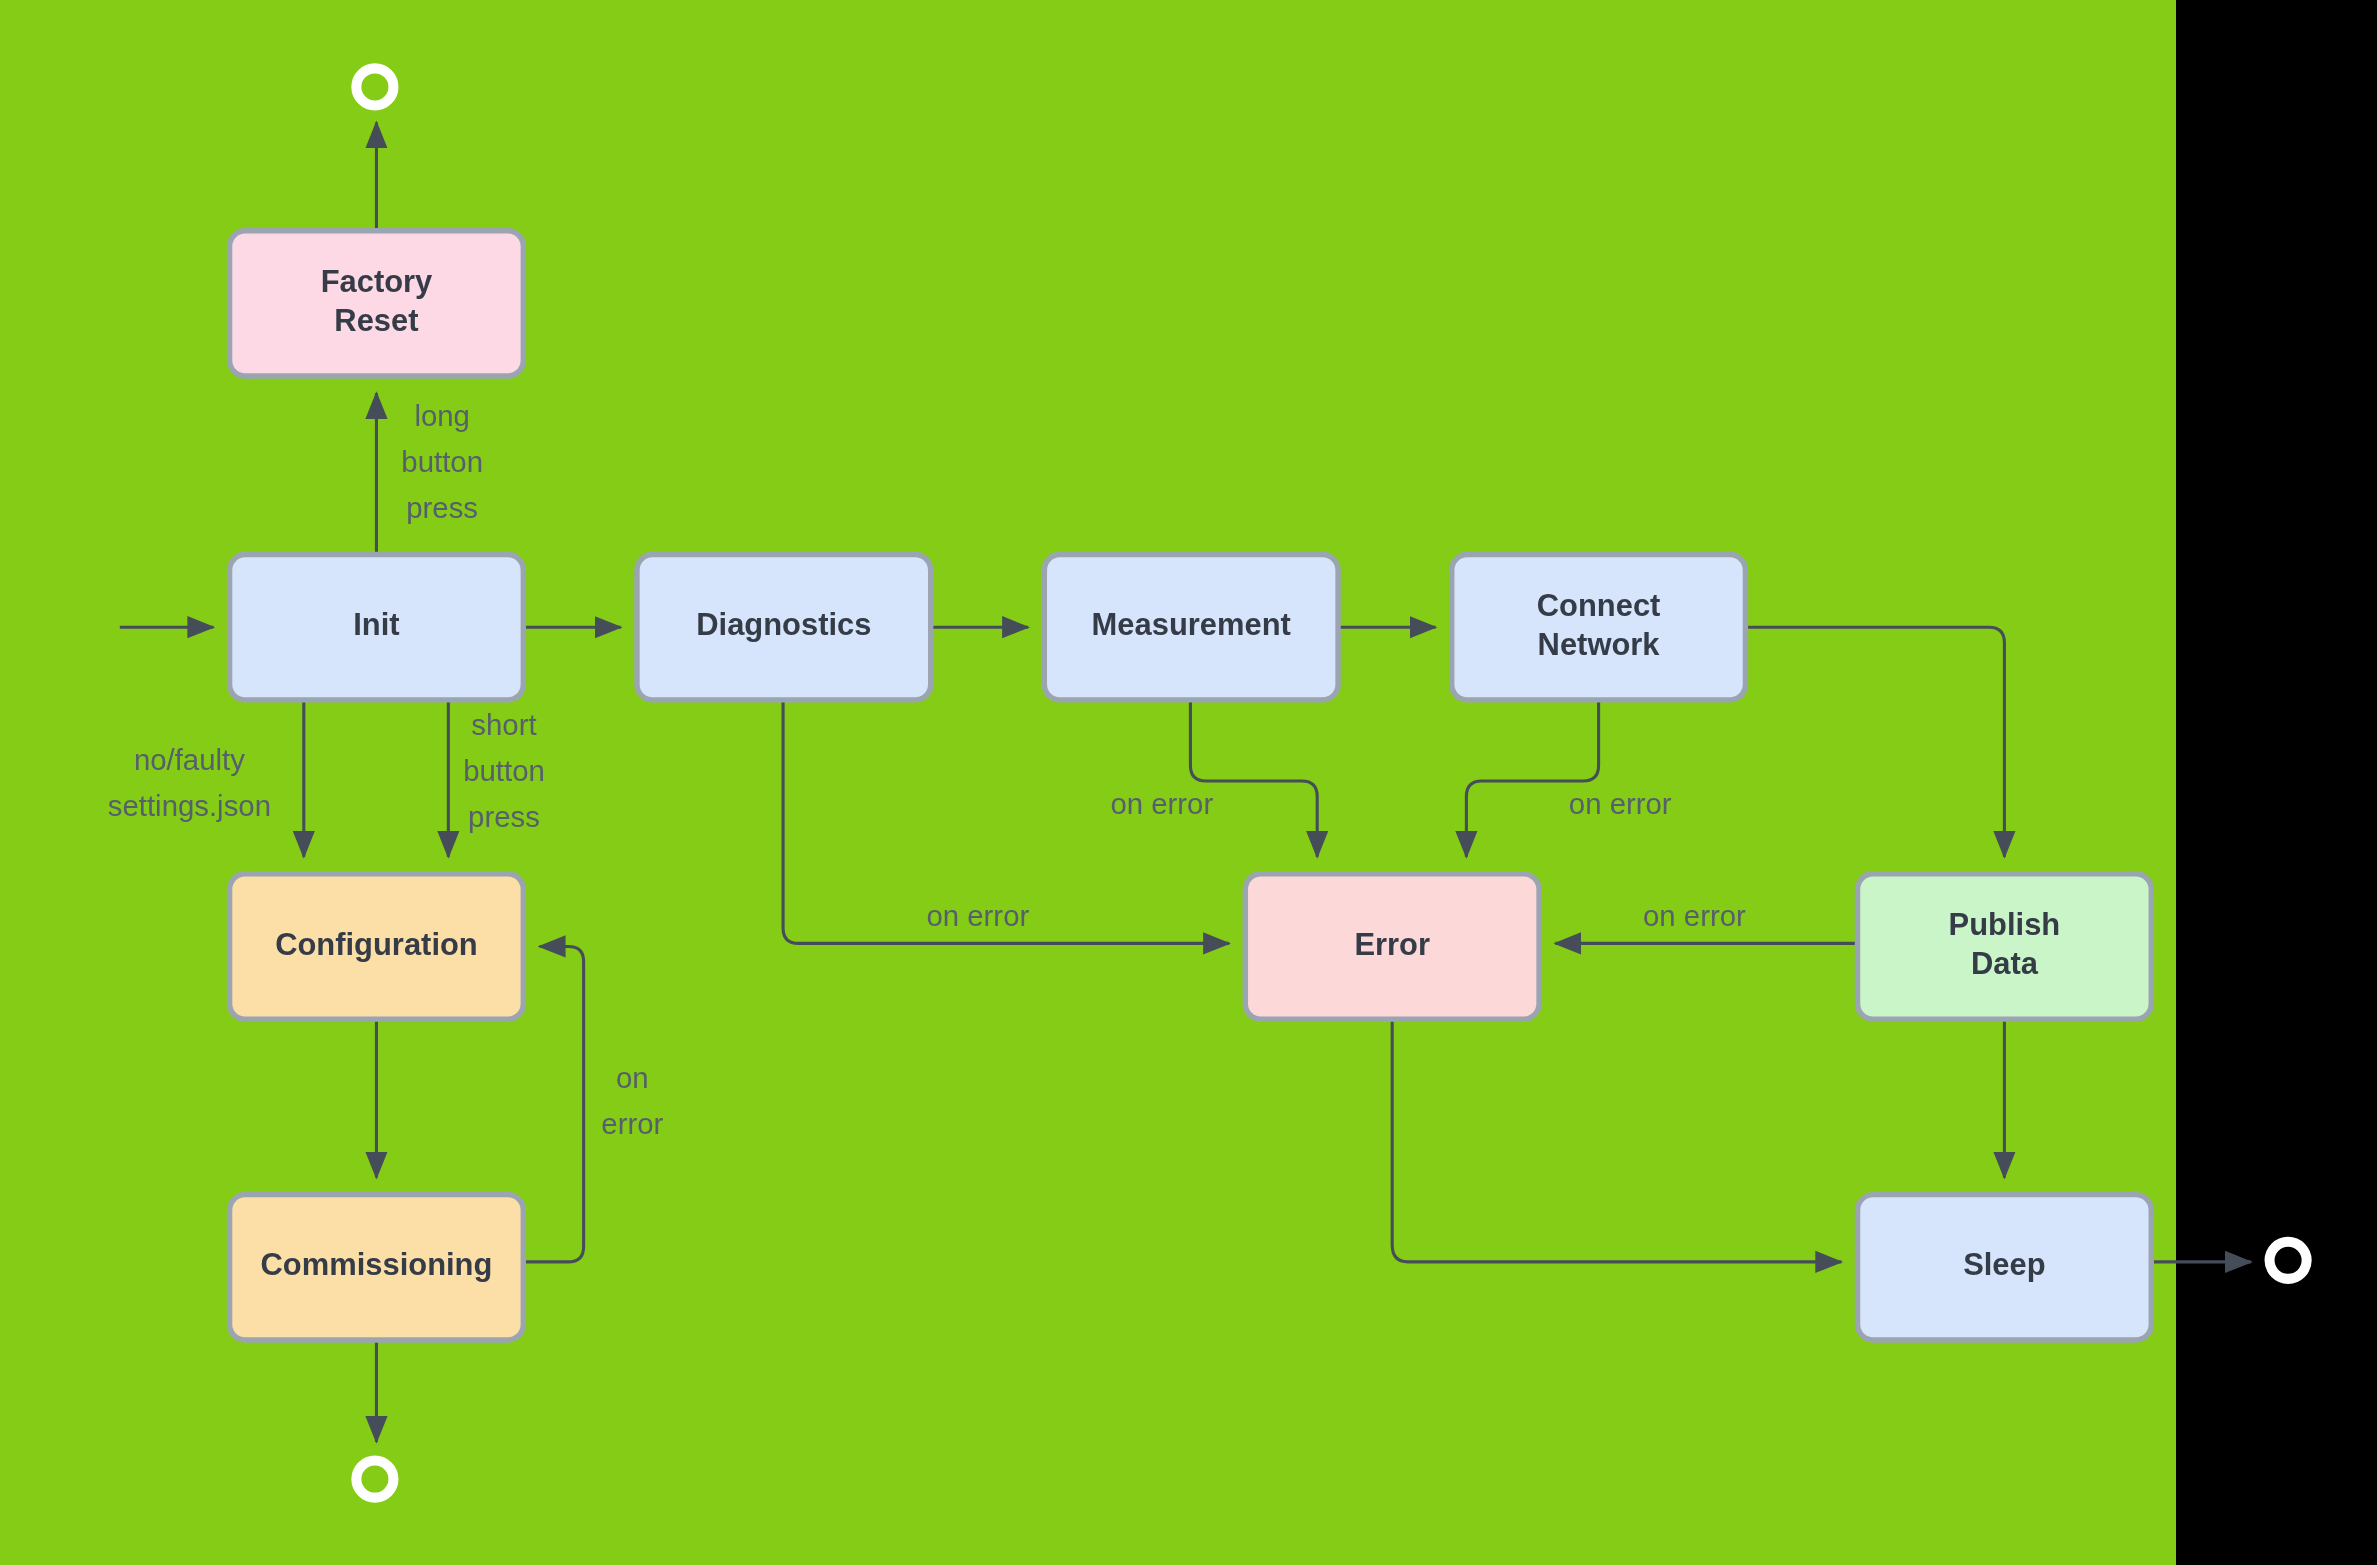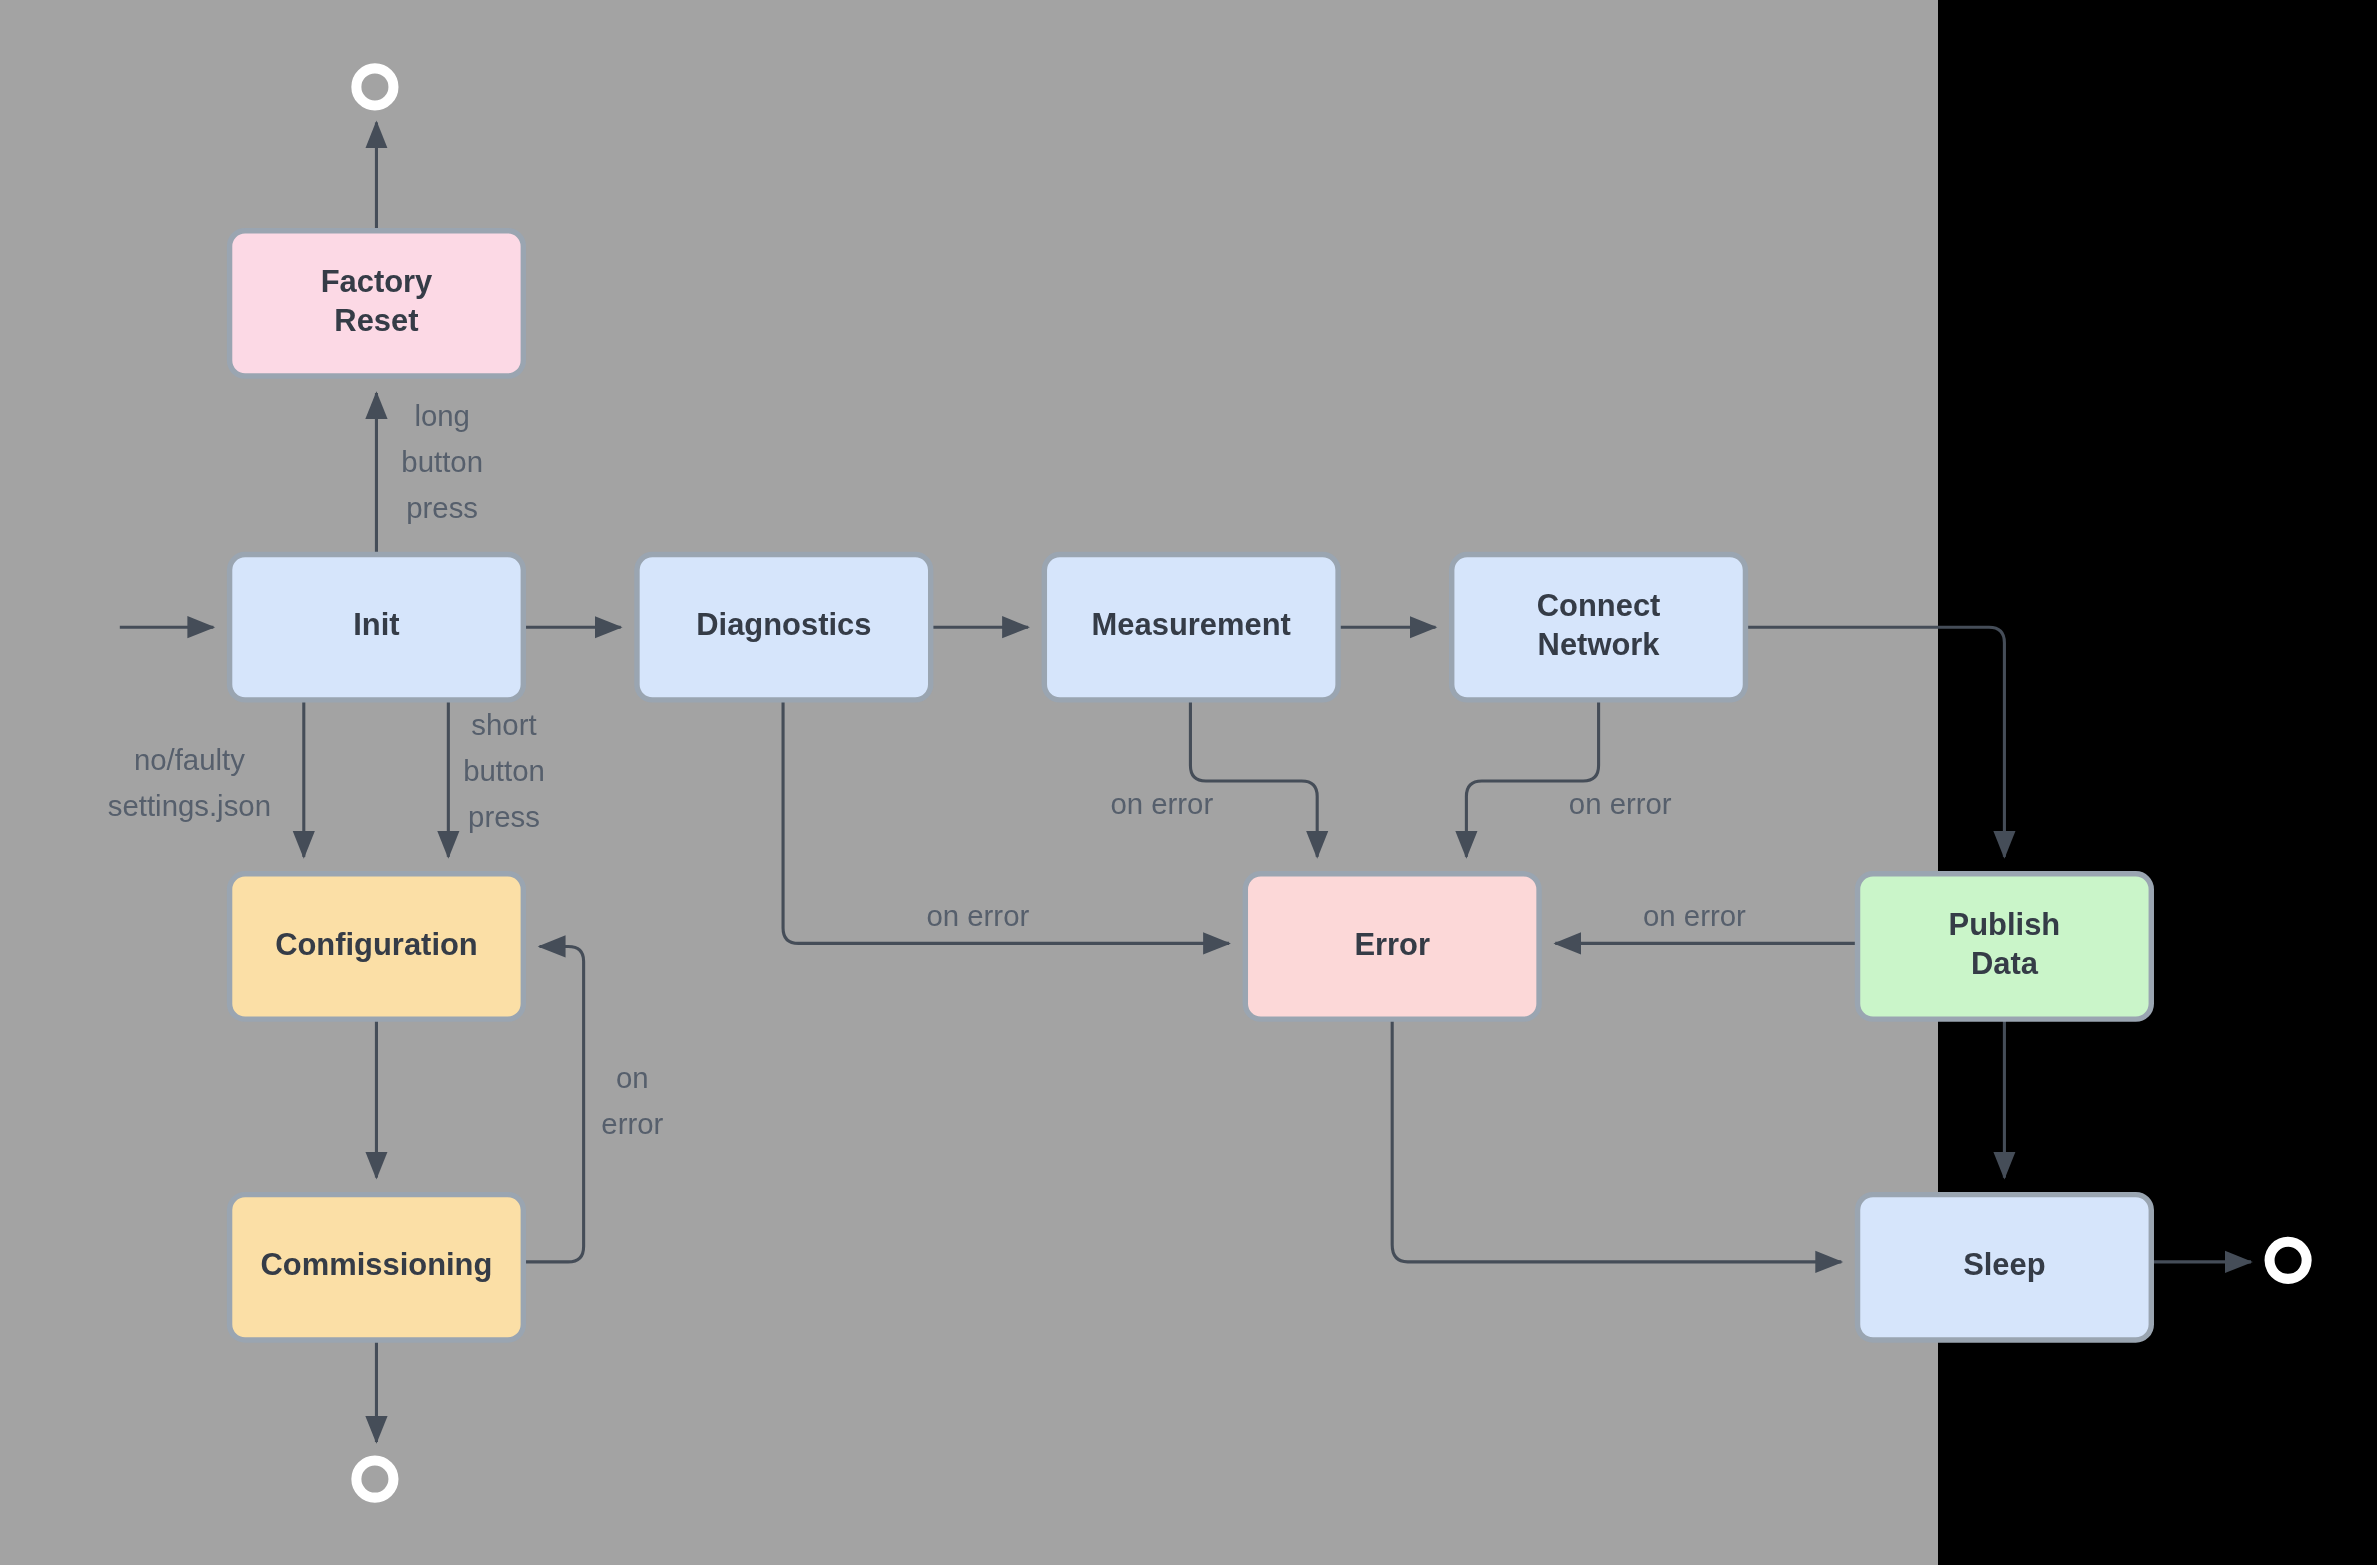--- a/index.html
+++ b/index.html
@@ -5,23 +5,23 @@
   html, body {
     margin: 0;
     padding: 0;
     background: #000000;
     width: 2377px;
     height: 1566px;
     overflow: hidden;
   }
   #stage {
     position: relative;
-    width: 1938px;
+    width: 2176px;
     height: 1566px;
-    background: #a3a3a3;
+    background: #84cc16;
     font-family: "Liberation Sans", sans-serif;
   }
   svg#diagram {
     position: absolute;
     top: 0; left: 0;
     width: 2377px;
     height: 1566px;
     display: block;
   }
   .node-rect {

